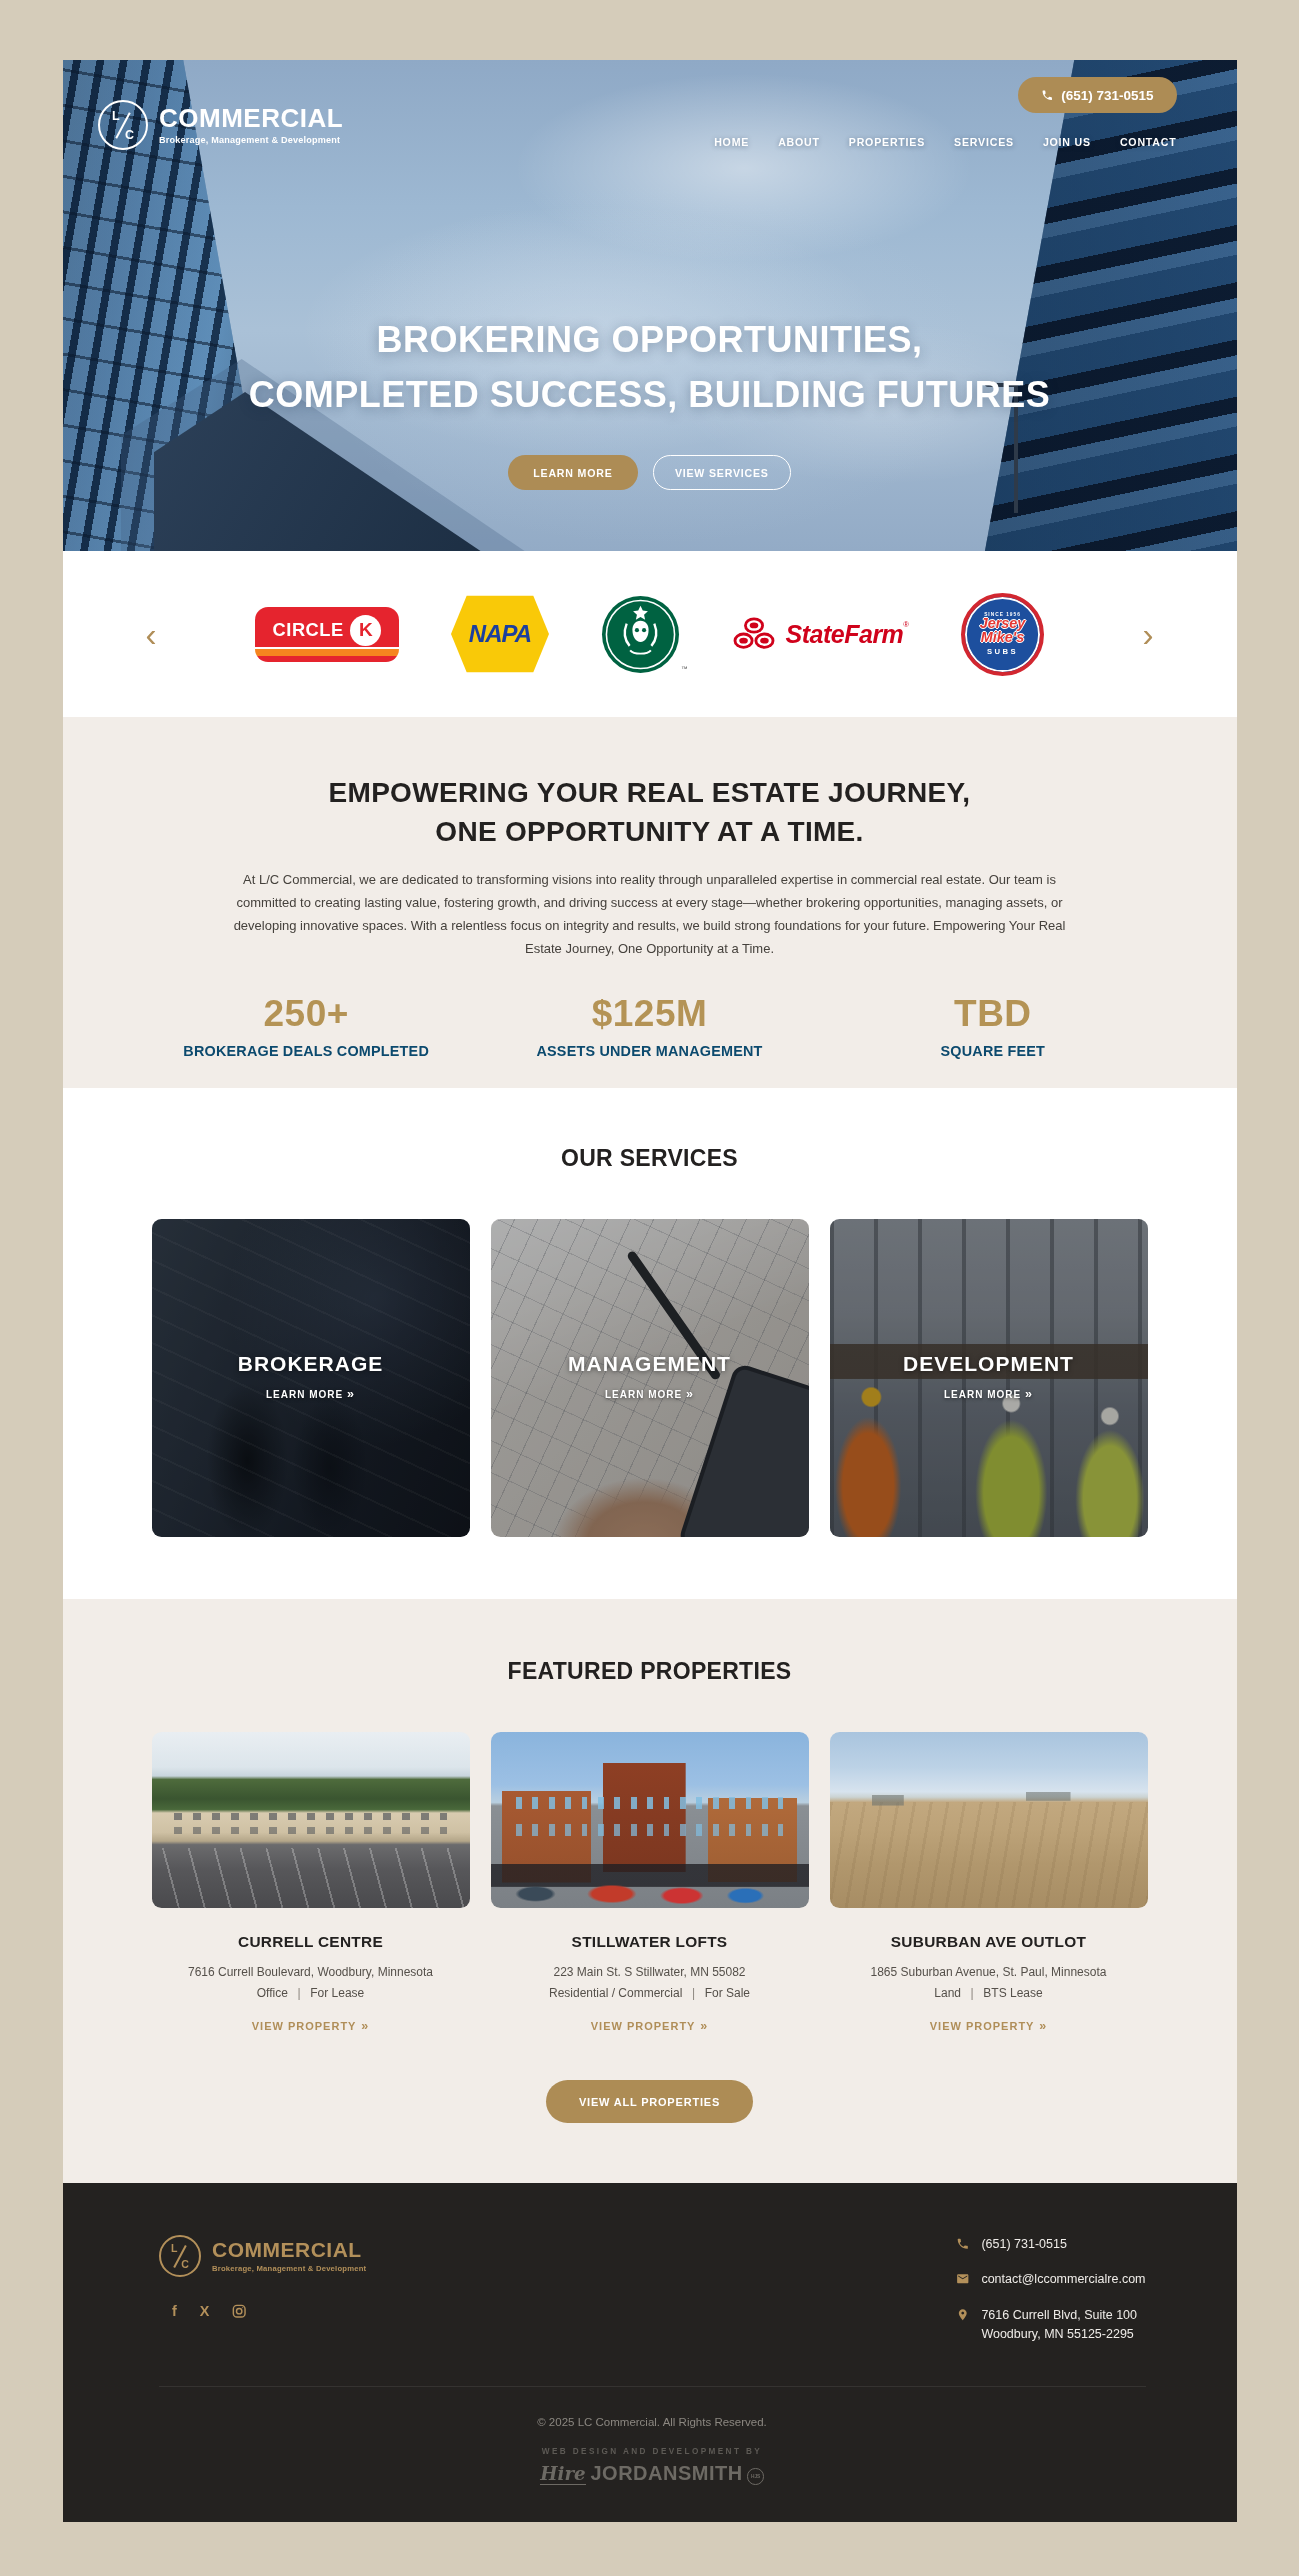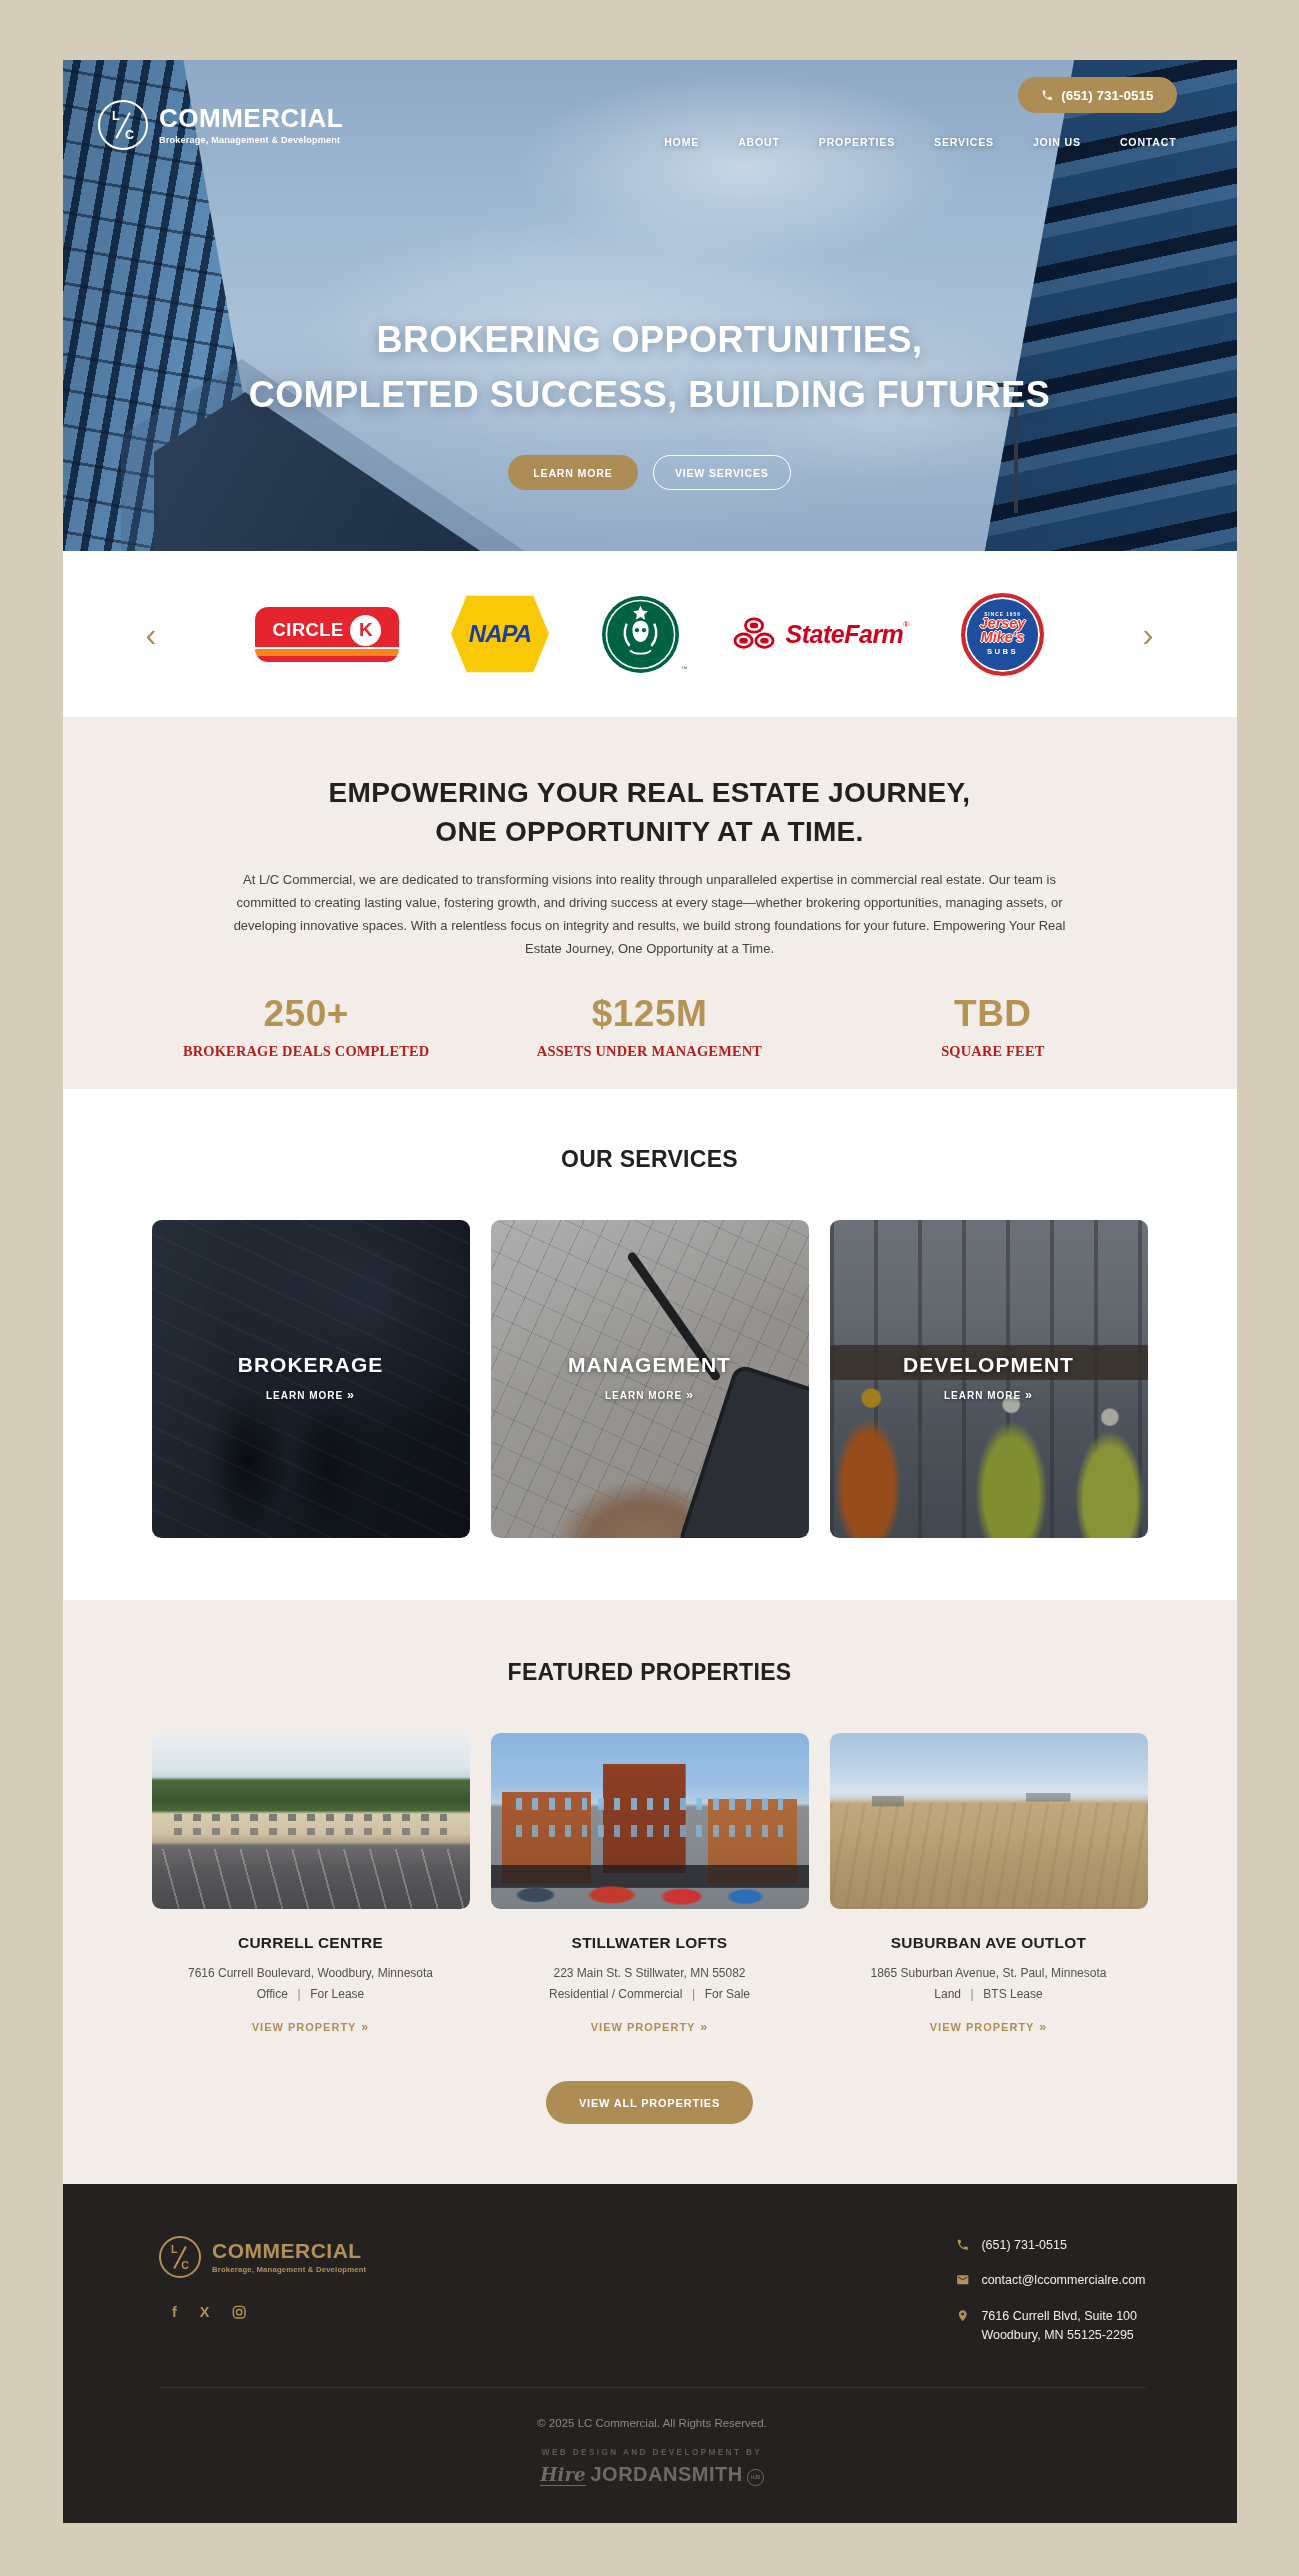--- a/index.html
+++ b/index.html
@@ -41,21 +41,21 @@
   .logo { display:flex; align-items:center; gap:11.5px; color:#fff; margin-top:23px; text-decoration:none; cursor:pointer; }
   .monogram { width:50px; height:50px; border:2.4px solid currentColor; border-radius:50%; position:relative; flex:0 0 auto; }
   .monogram .m-l { position:absolute; top:6.7px; left:12.5px; font-size:12.5px; font-weight:700; }
   .monogram .m-c { position:absolute; bottom:6.7px; right:11.5px; font-size:12.5px; font-weight:700; }
   .monogram .m-slash { position:absolute; width:1.9px; height:29px; background:currentColor; left:22px; top:8.7px; transform:rotate(28deg); }
   .logo-name { font-size:26px; font-weight:800; letter-spacing:0.5px; line-height:1; }
   .logo-tag { font-size:9.1px; font-weight:700; margin-top:3.8px; letter-spacing:0.2px; }
   .hero-right { display:flex; flex-direction:column; align-items:flex-end; gap:23px; }
   .phone-pill { display:flex; align-items:center; gap:7.7px; background:#ad8c55; color:#fff; border-radius:19px; padding:10.6px 23px; font-size:13.5px; font-weight:800; cursor:pointer; text-decoration:none; }
   .phone-pill svg { width:12.5px; height:12.5px; fill:#fff; }
-  .nav { display:flex; gap:39px;align-items:flex-end; }
+  .nav { display:flex; gap:29px;align-items:flex-end; }
   .nav a { color:#fff; font-size:10.6px; font-weight:800; letter-spacing:0.8px; text-decoration:none; cursor:pointer; text-shadow:0 1px 5.8px rgba(15,35,60,.4); }
 
   .hero-copy { position:absolute; left:0; right:0; top:252px; text-align:center; z-index:2; }
   .hero-copy h1 { color:#fff; font-size:36px; font-weight:800; letter-spacing:0.5px; line-height:55px; text-shadow:0 1.9px 11.5px rgba(20,40,70,.35); }
   .hero-buttons { margin-top:33px; display:flex; justify-content:center; gap:15.4px; }
   .btn { display:inline-block; font-size:10.6px; font-weight:800; letter-spacing:0.8px; padding:11.5px 25px; border-radius:17.3px; cursor:pointer; text-decoration:none; }
   .btn-gold { background:#ad8c55; color:#fff; }
   .btn-outline { border:1.4px solid #fff; color:#fff; padding:10.6px 21px; }
 
   
@@ -81,21 +81,21 @@
   .jm-script { color:#e53935; font-size:14.4px; line-height:.95; font-weight:800; font-style:italic; text-shadow:-1px 0 #fff,1px 0 #fff,0 -1px #fff,0 1px #fff; }
   .jm-subs { color:#fff; font-size:7.7px; font-weight:800; letter-spacing:2.4px; margin-top:2.9px; }
 
   
   .intro { background:#f2ede8; text-align:center; padding:56px 0 29px; }
   .intro h2, .sec-title { font-size:28px; font-weight:800; letter-spacing:0.3px; line-height:39px; color:#232120; }
   .intro p { width:847px; margin:17.3px auto 0; font-size:13px; line-height:23px; color:#45413c; }
   .stats { display:flex; width:1030px; margin:33px auto 0; }
   .stat { flex:1; }
   .stat-value { font-size:37px; font-weight:800; color:#b49355; letter-spacing:0.5px; }
-  .stat-label { font-size:14.4px; font-weight:800; color:#b91c1c; margin-top:7.7px; letter-spacing:0.2px;font-family:Liberation Serif, serif; }
+  .stat-label { font-size:14.4px; font-weight:800; color:#0c4a6e; margin-top:7.7px; letter-spacing:0.2px; }
 
   
   .services { background:#fff; padding:54px 0 62px; text-align:center; }
   .sec-title { font-size:23px; line-height:33px; }
   .cards { display:flex; justify-content:center; gap:21px; margin-top:44px; }
   .svc-card { position:relative; width:318px; height:318px; border-radius:9.6px; overflow:hidden; cursor:pointer; text-align:center;padding-left:24px; }
   .svc-img { position:absolute; inset:0; background-repeat:no-repeat; }
   .svc-brokerage {
     background:
       repeating-linear-gradient(25deg, rgba(255,255,255,.05) 0 1.9px, transparent 1.9px 25px),

